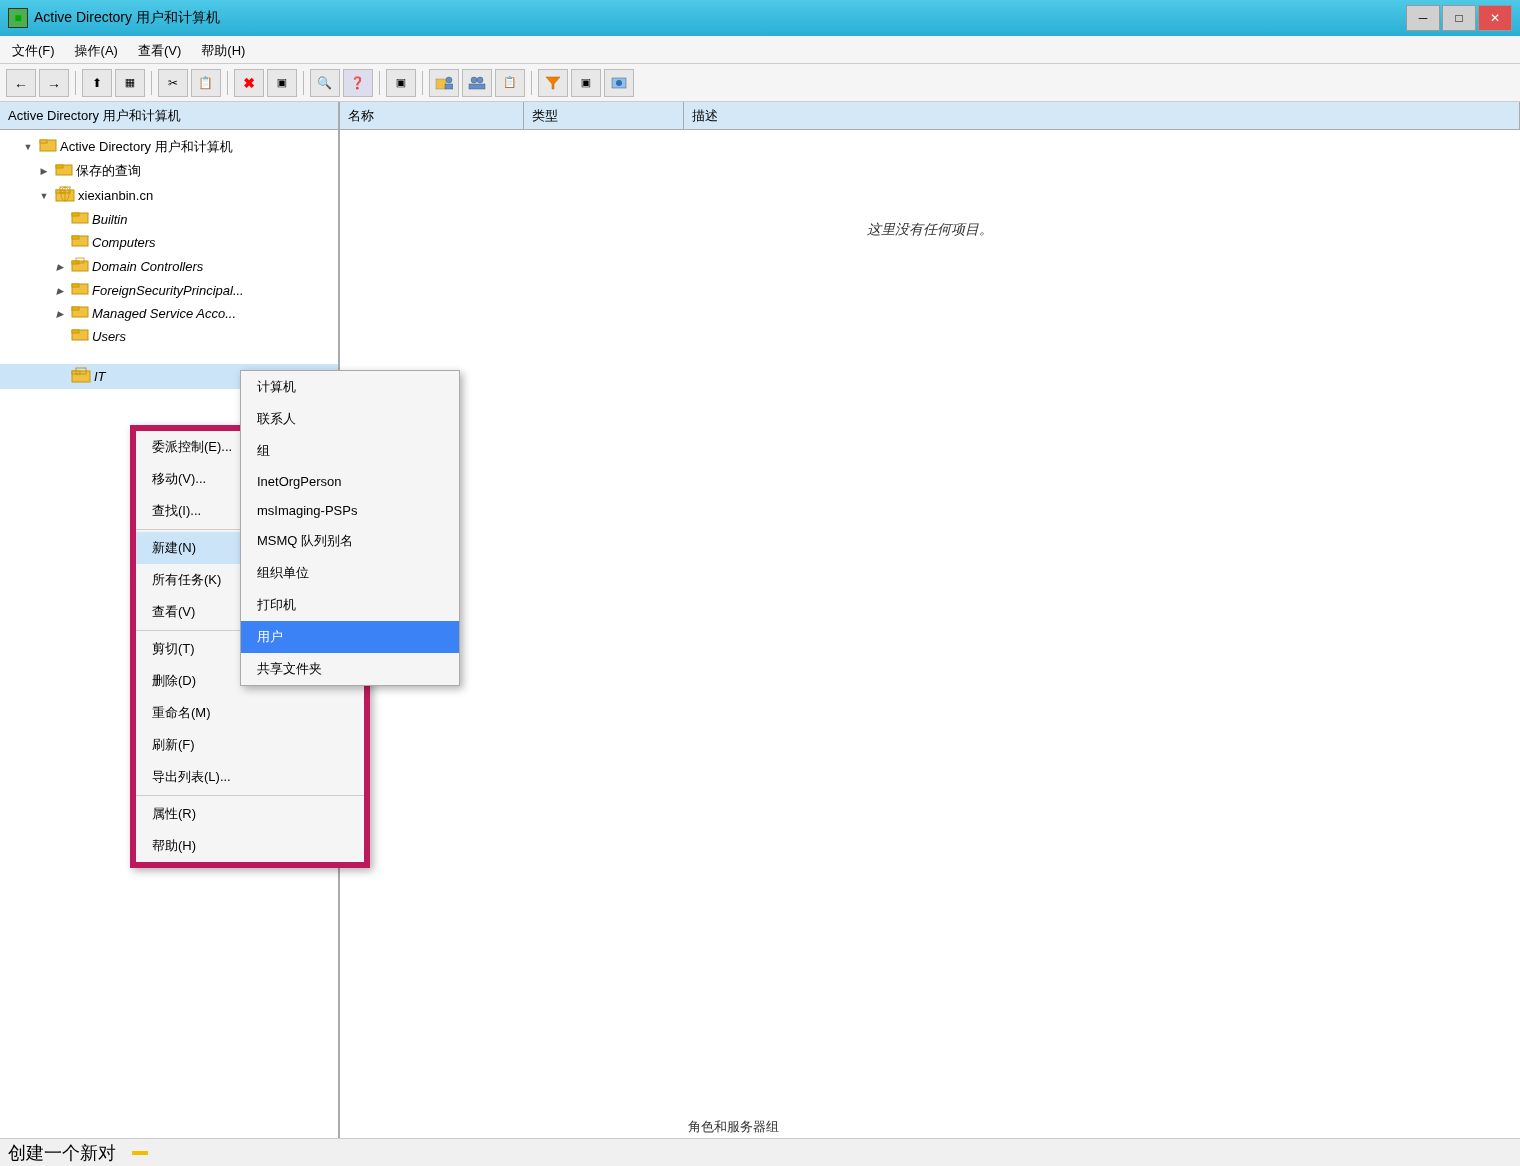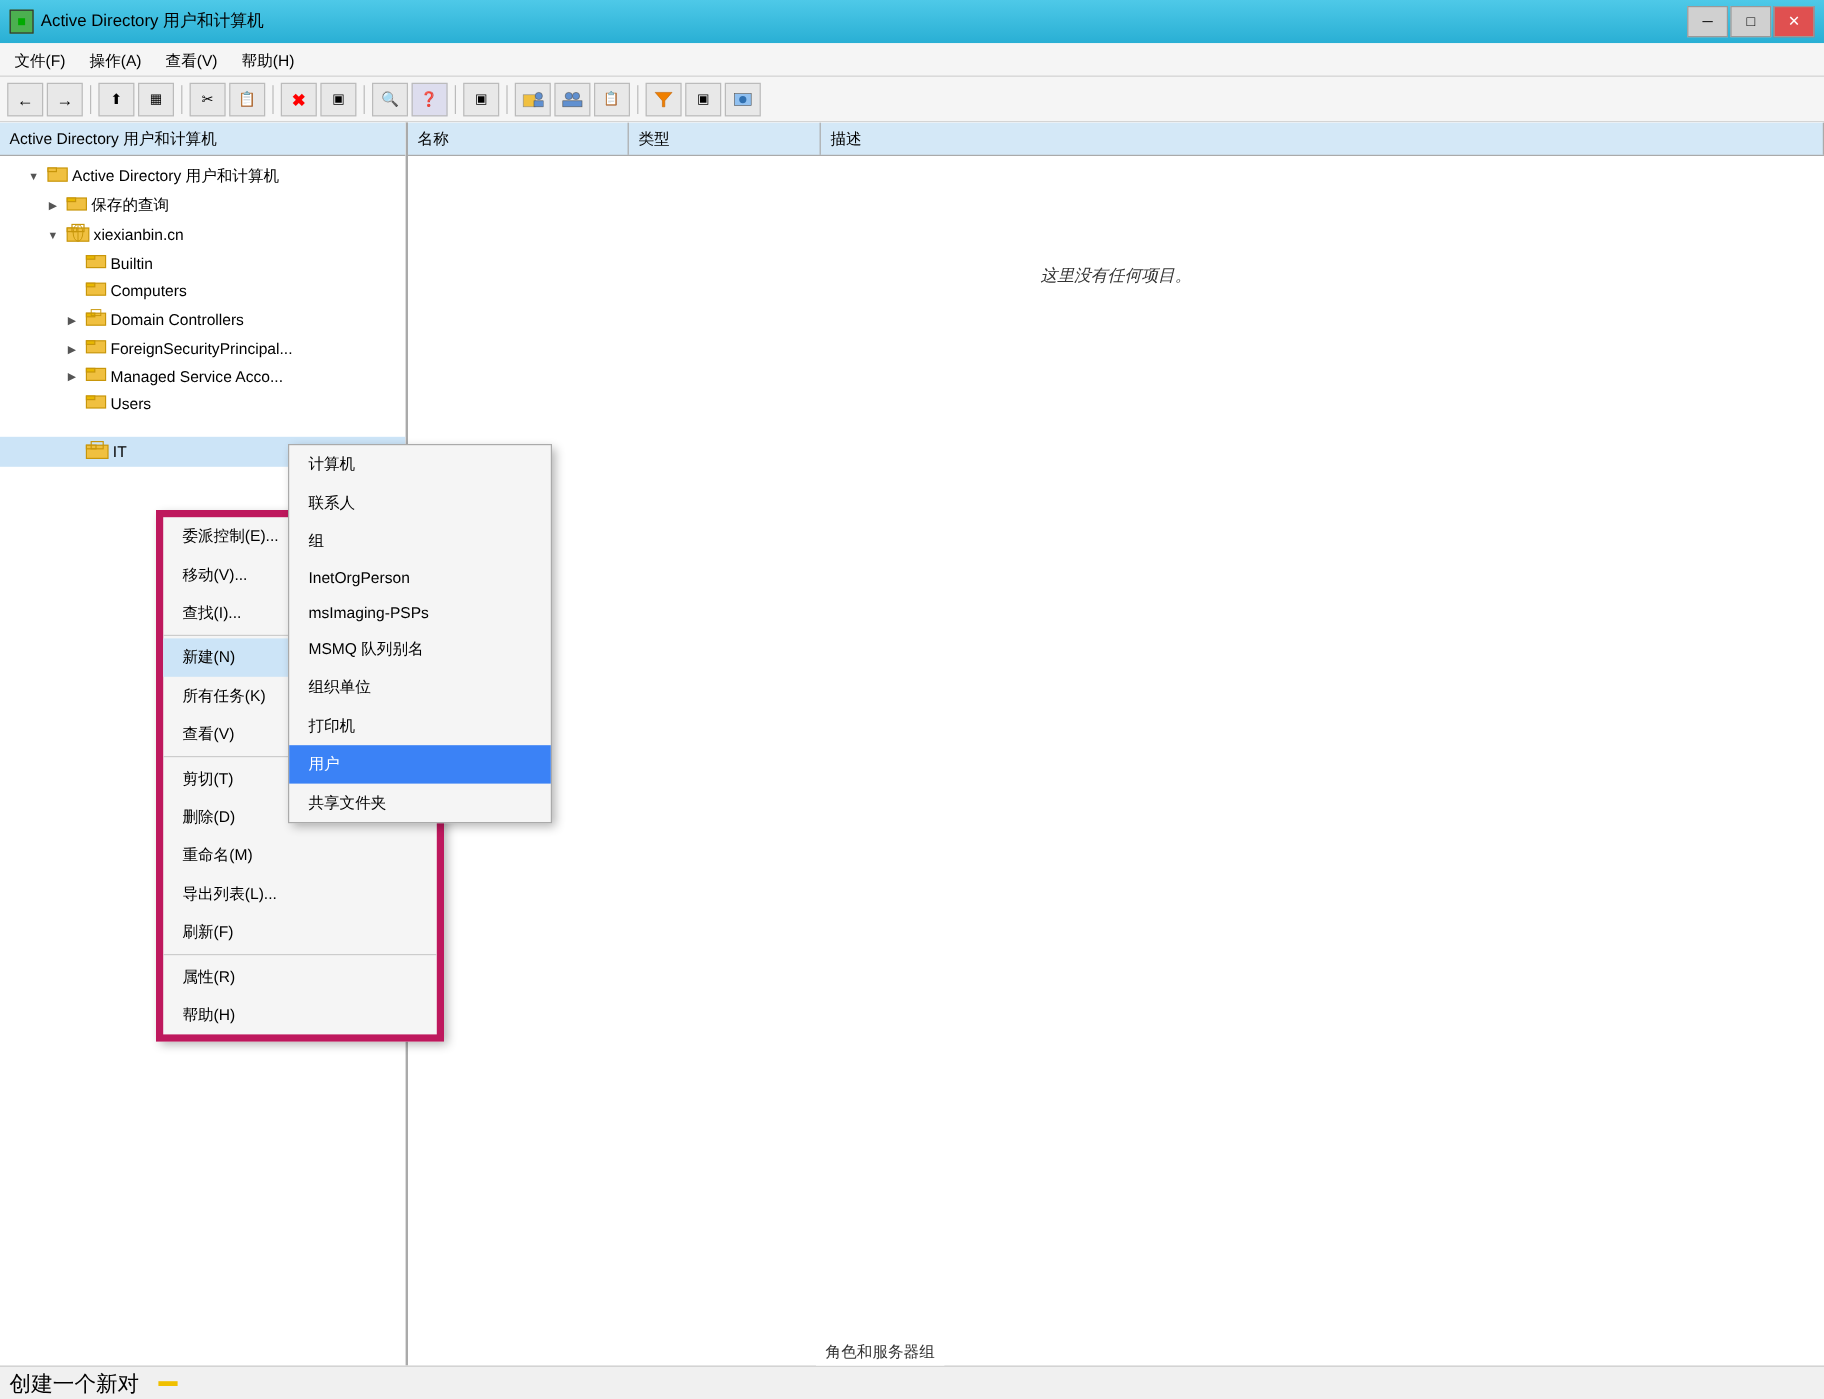--- a/index.html
+++ b/index.html
@@ -241,21 +241,21 @@
       font-size: 13px;
     }
     .sub-item {
       padding: 7px 16px;
       cursor: pointer;
     }
     .sub-item.highlighted { background: #3b82f6; color: white; }
 
     .indent1 { padding-left: 20px; }
     .indent2 { padding-left: 36px; }
-    .indent3 { padding-left: 52px; }
+    .indent3 { padding-left: 52px; font-style: italic; }
   </style>
 </head>
 <body>
 
 <div class="title-bar">
   <div class="title-bar-left">
     <div class="title-bar-icon">
       <span style="font-size:12px; color:#0a0; font-weight:bold;">■</span>
     </div>
     <span class="title-bar-title">Active Directory 用户和计算机</span>
@@ -486,24 +486,24 @@
   <div class="ctx-item">
     <span>剪切(T)</span>
   </div>
   <div class="ctx-item">
     <span>删除(D)</span>
   </div>
   <div class="ctx-item">
     <span>重命名(M)</span>
   </div>
   <div class="ctx-item">
+    <span>刷新(F)</span>
+  </div>
+  <div class="ctx-item">
     <span>导出列表(L)...</span>
-  </div>
-  <div class="ctx-item">
-    <span>刷新(F)</span>
   </div>
   <div class="ctx-sep"></div>
   <div class="ctx-item">
     <span>属性(R)</span>
   </div>
   <div class="ctx-item">
     <span>帮助(H)</span>
   </div>
 </div>
 

